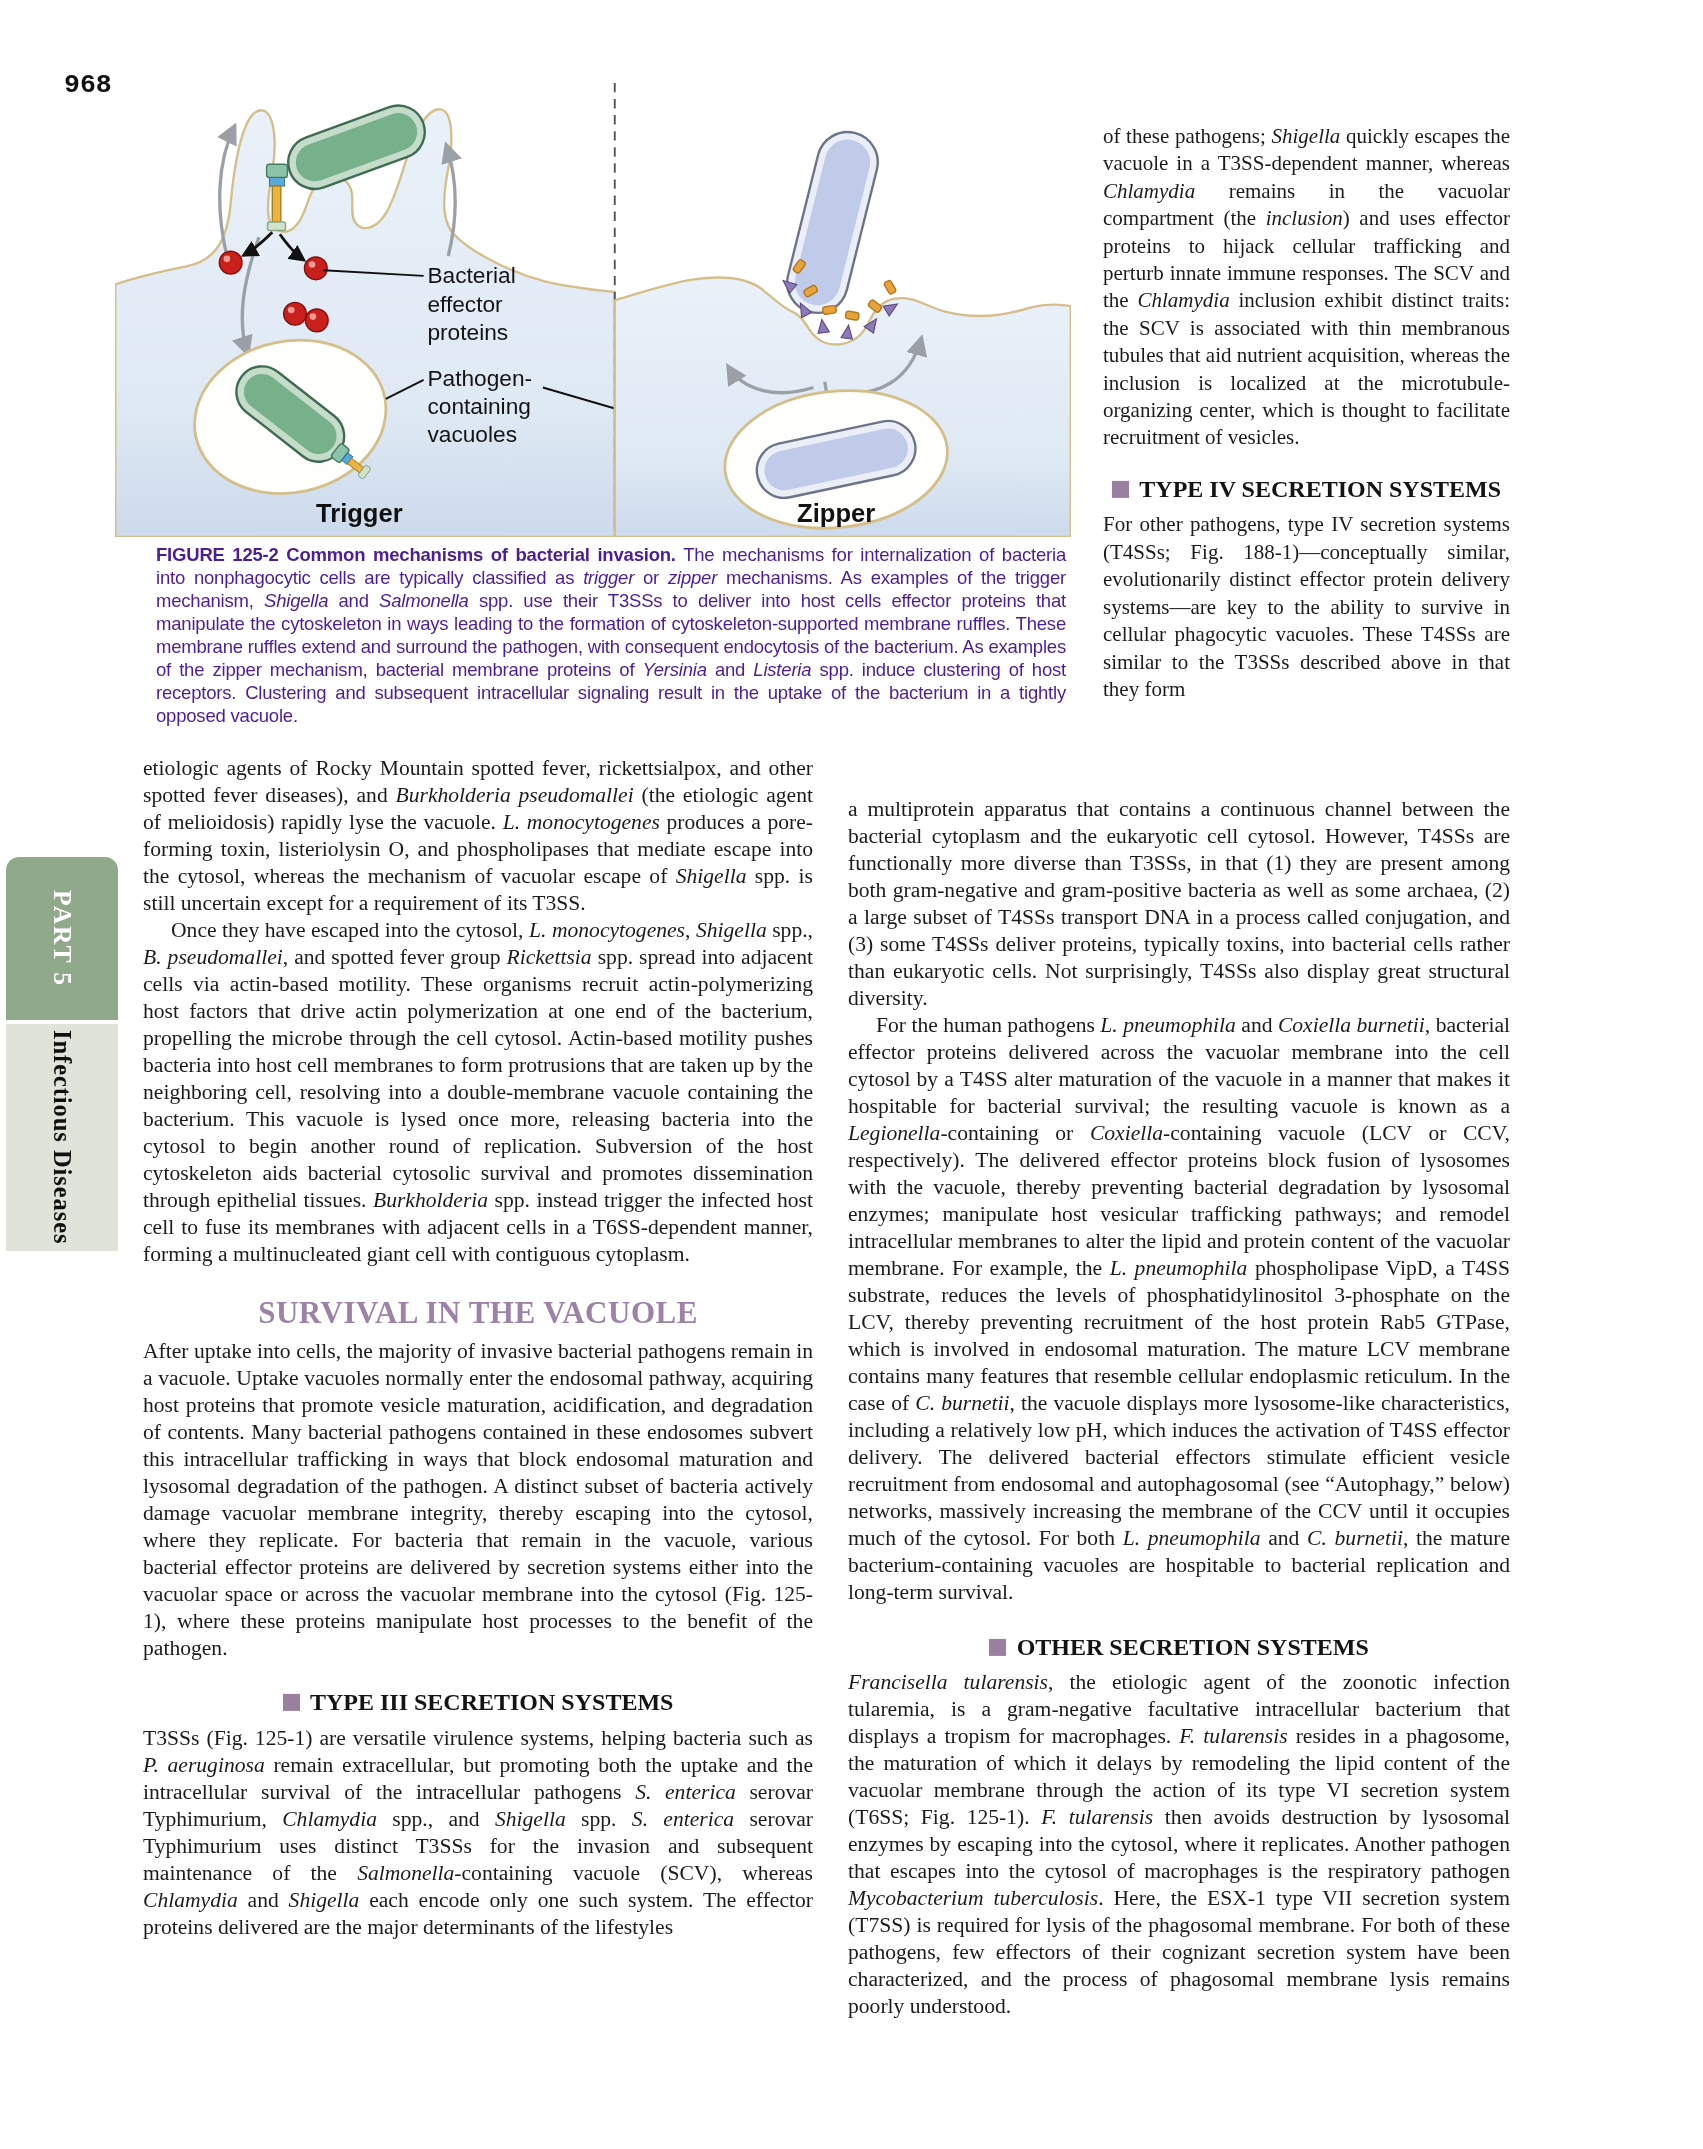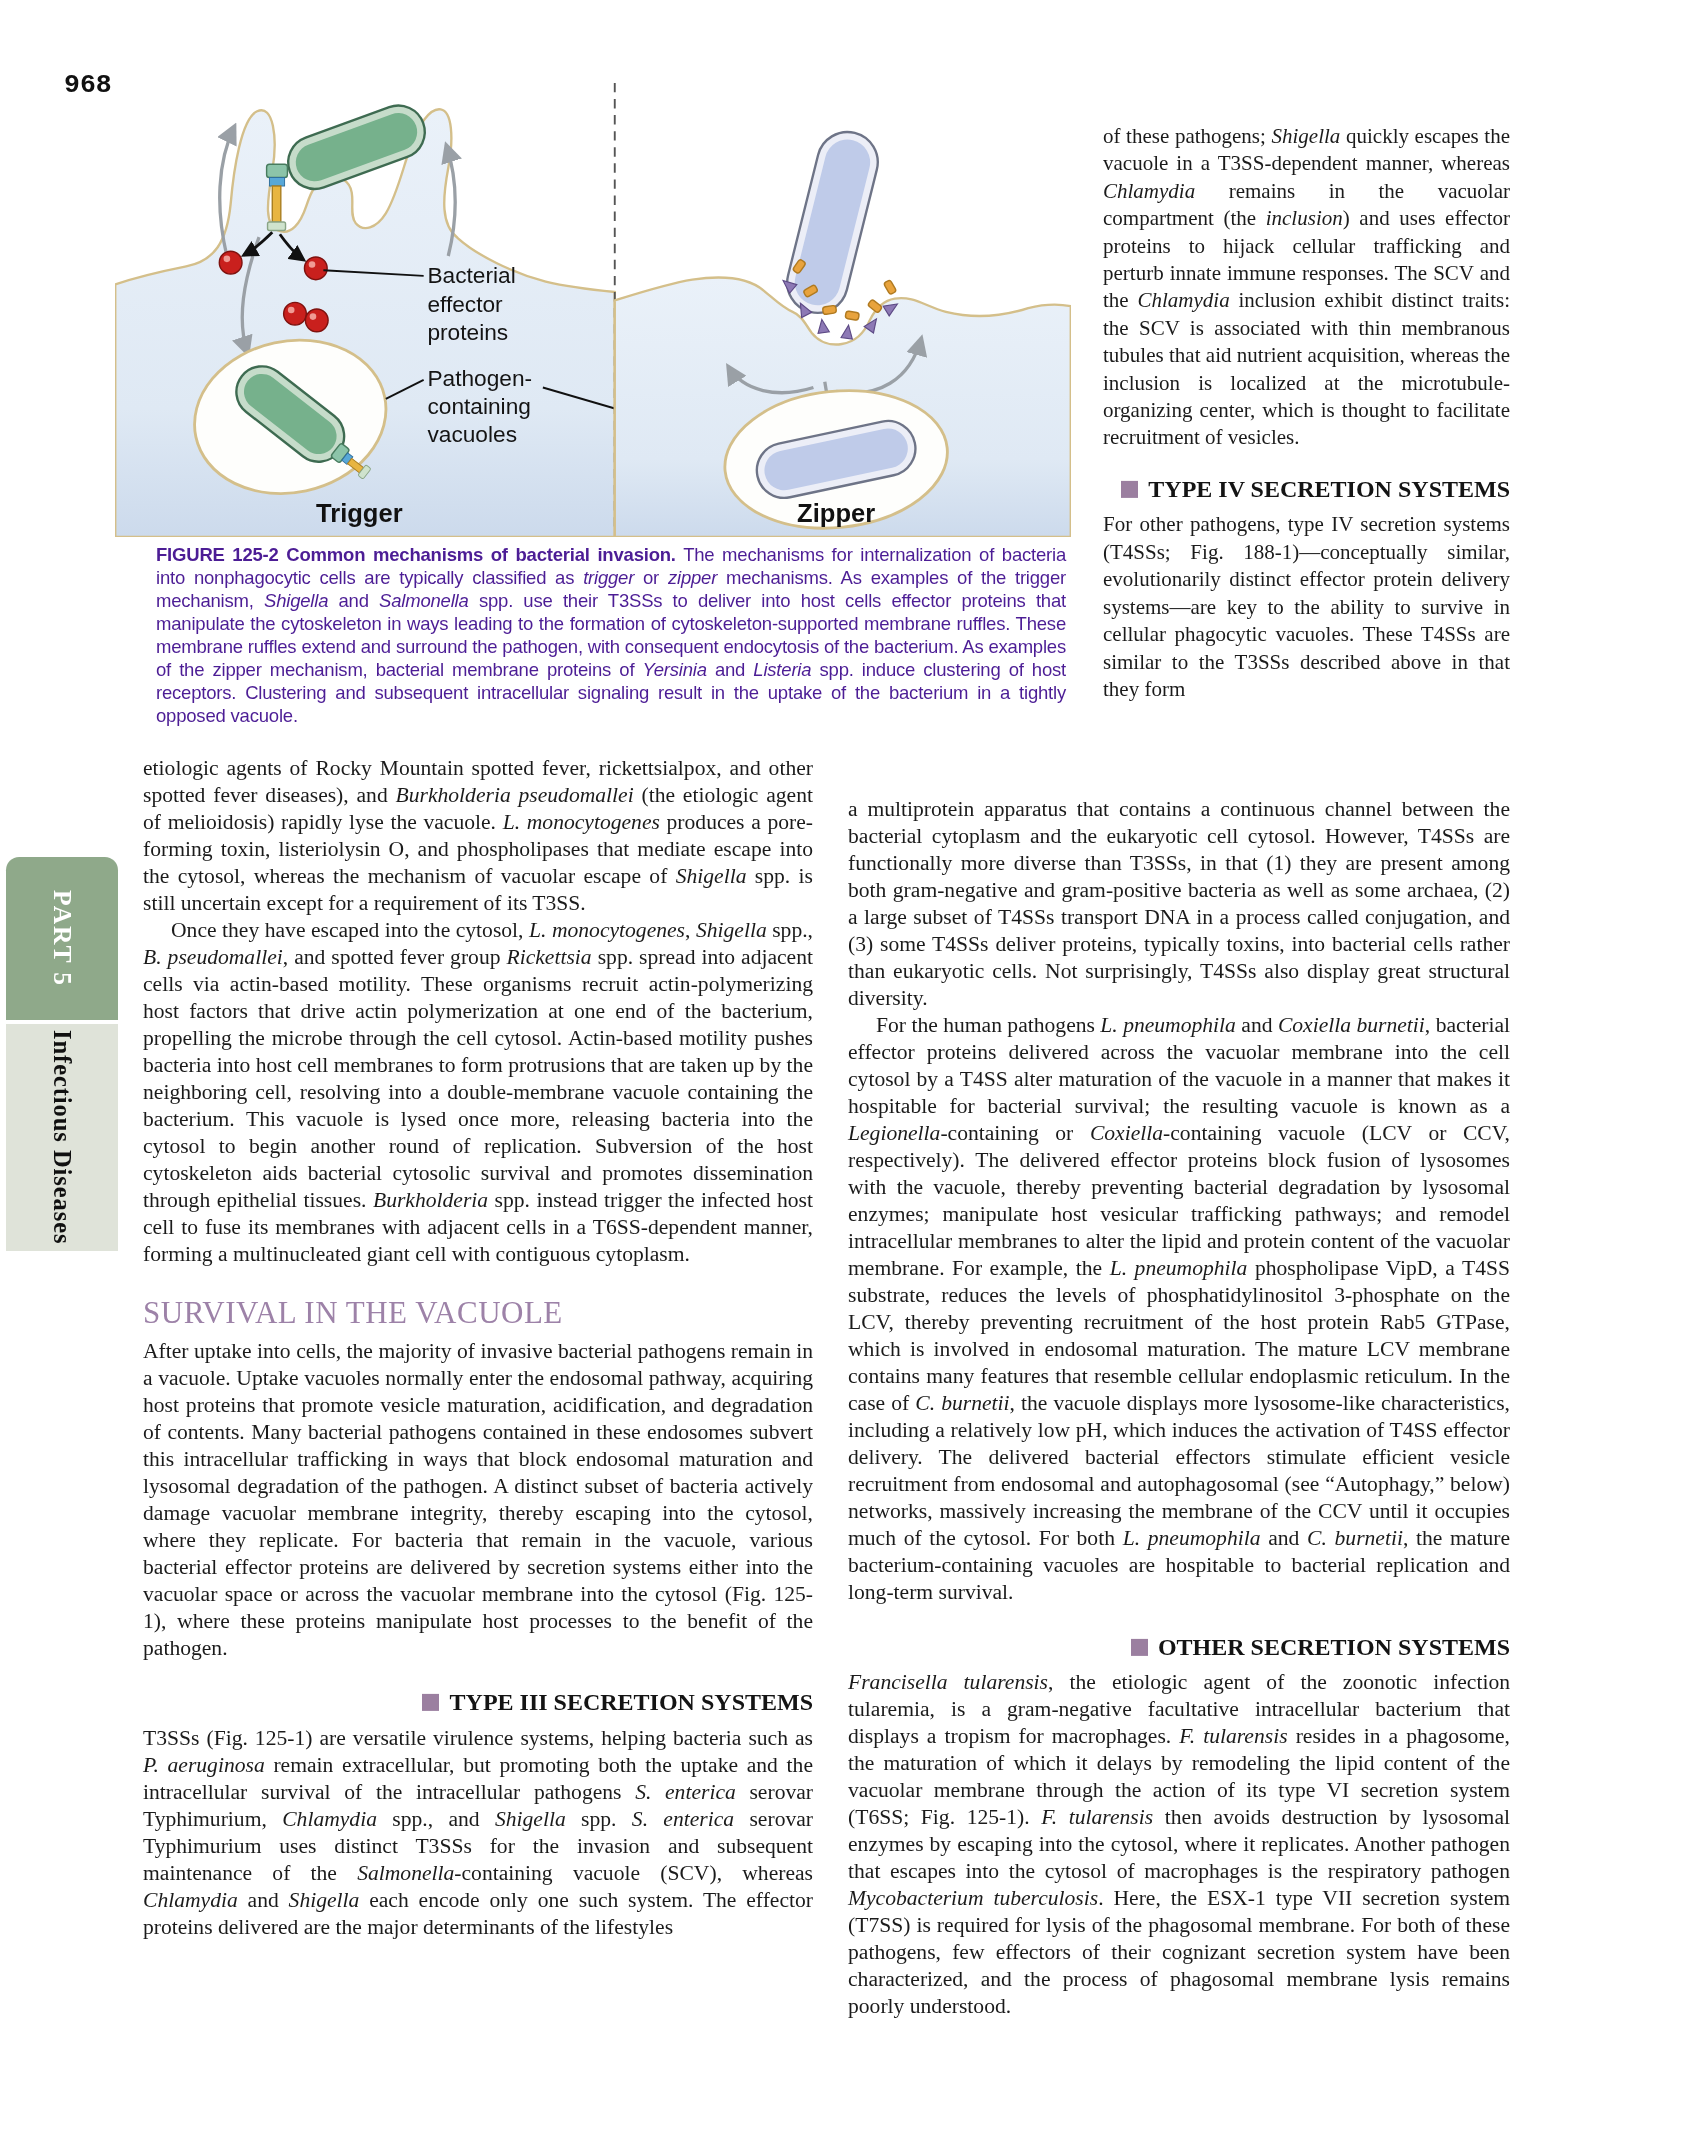--- a/index.html
+++ b/index.html
@@ -27,25 +27,25 @@
        letter-spacing:-0.2px;text-align:justify;color:#4c1d95;margin:0;}
   .caption b{font-weight:bold;}
   
   .col{position:absolute;text-align:justify;font-size:21.6px;line-height:27px;color:#1b1b1b;}
   .col p{margin:0;}
   .col p.ind{text-indent:28px;}
   .col-narrow{left:1103px;top:123px;width:407px;font-size:21px;line-height:27.4px;}
   .col-left{left:143px;top:755px;width:670px;}
   .col-right{left:848px;top:796px;width:662px;}
   h2.sec{font-family:"Liberation Serif",serif;font-size:24px;font-weight:bold;
-       color:#141414;margin:26.5px 0 7.6px 0;line-height:29px;text-align:right;}
+       color:#141414;margin:26.5px 0 7.6px 0;line-height:29px;text-align:center;}
   h2.sec .sq{display:inline-block;width:17px;height:17px;background:#9b7fa0;
        margin-right:10.4px;transform:translateY(0.9px);}
-  h2.survival{font-family:"Liberation Serif",serif;font-size:31px;font-weight:normal;
-       color:#9d82a8;margin:28px 0 7.6px 0;letter-spacing:0.5px;text-align:left;line-height:34px;}
+  h2.survival{font-family:"Liberation Serif",serif;font-size:31px;font-weight:bold;
+       color:#9d82a8;margin:28px 0 7.6px 0;letter-spacing:0.5px;text-align:center;line-height:34px;}
   .col-narrow h2.sec{margin-top:23px;}
   i{}
 </style>
 </head>
 <body>
 
 <div class="page-number">968</div>
 
 <div class="tab tab-part">
   <span>PART 5</span>

